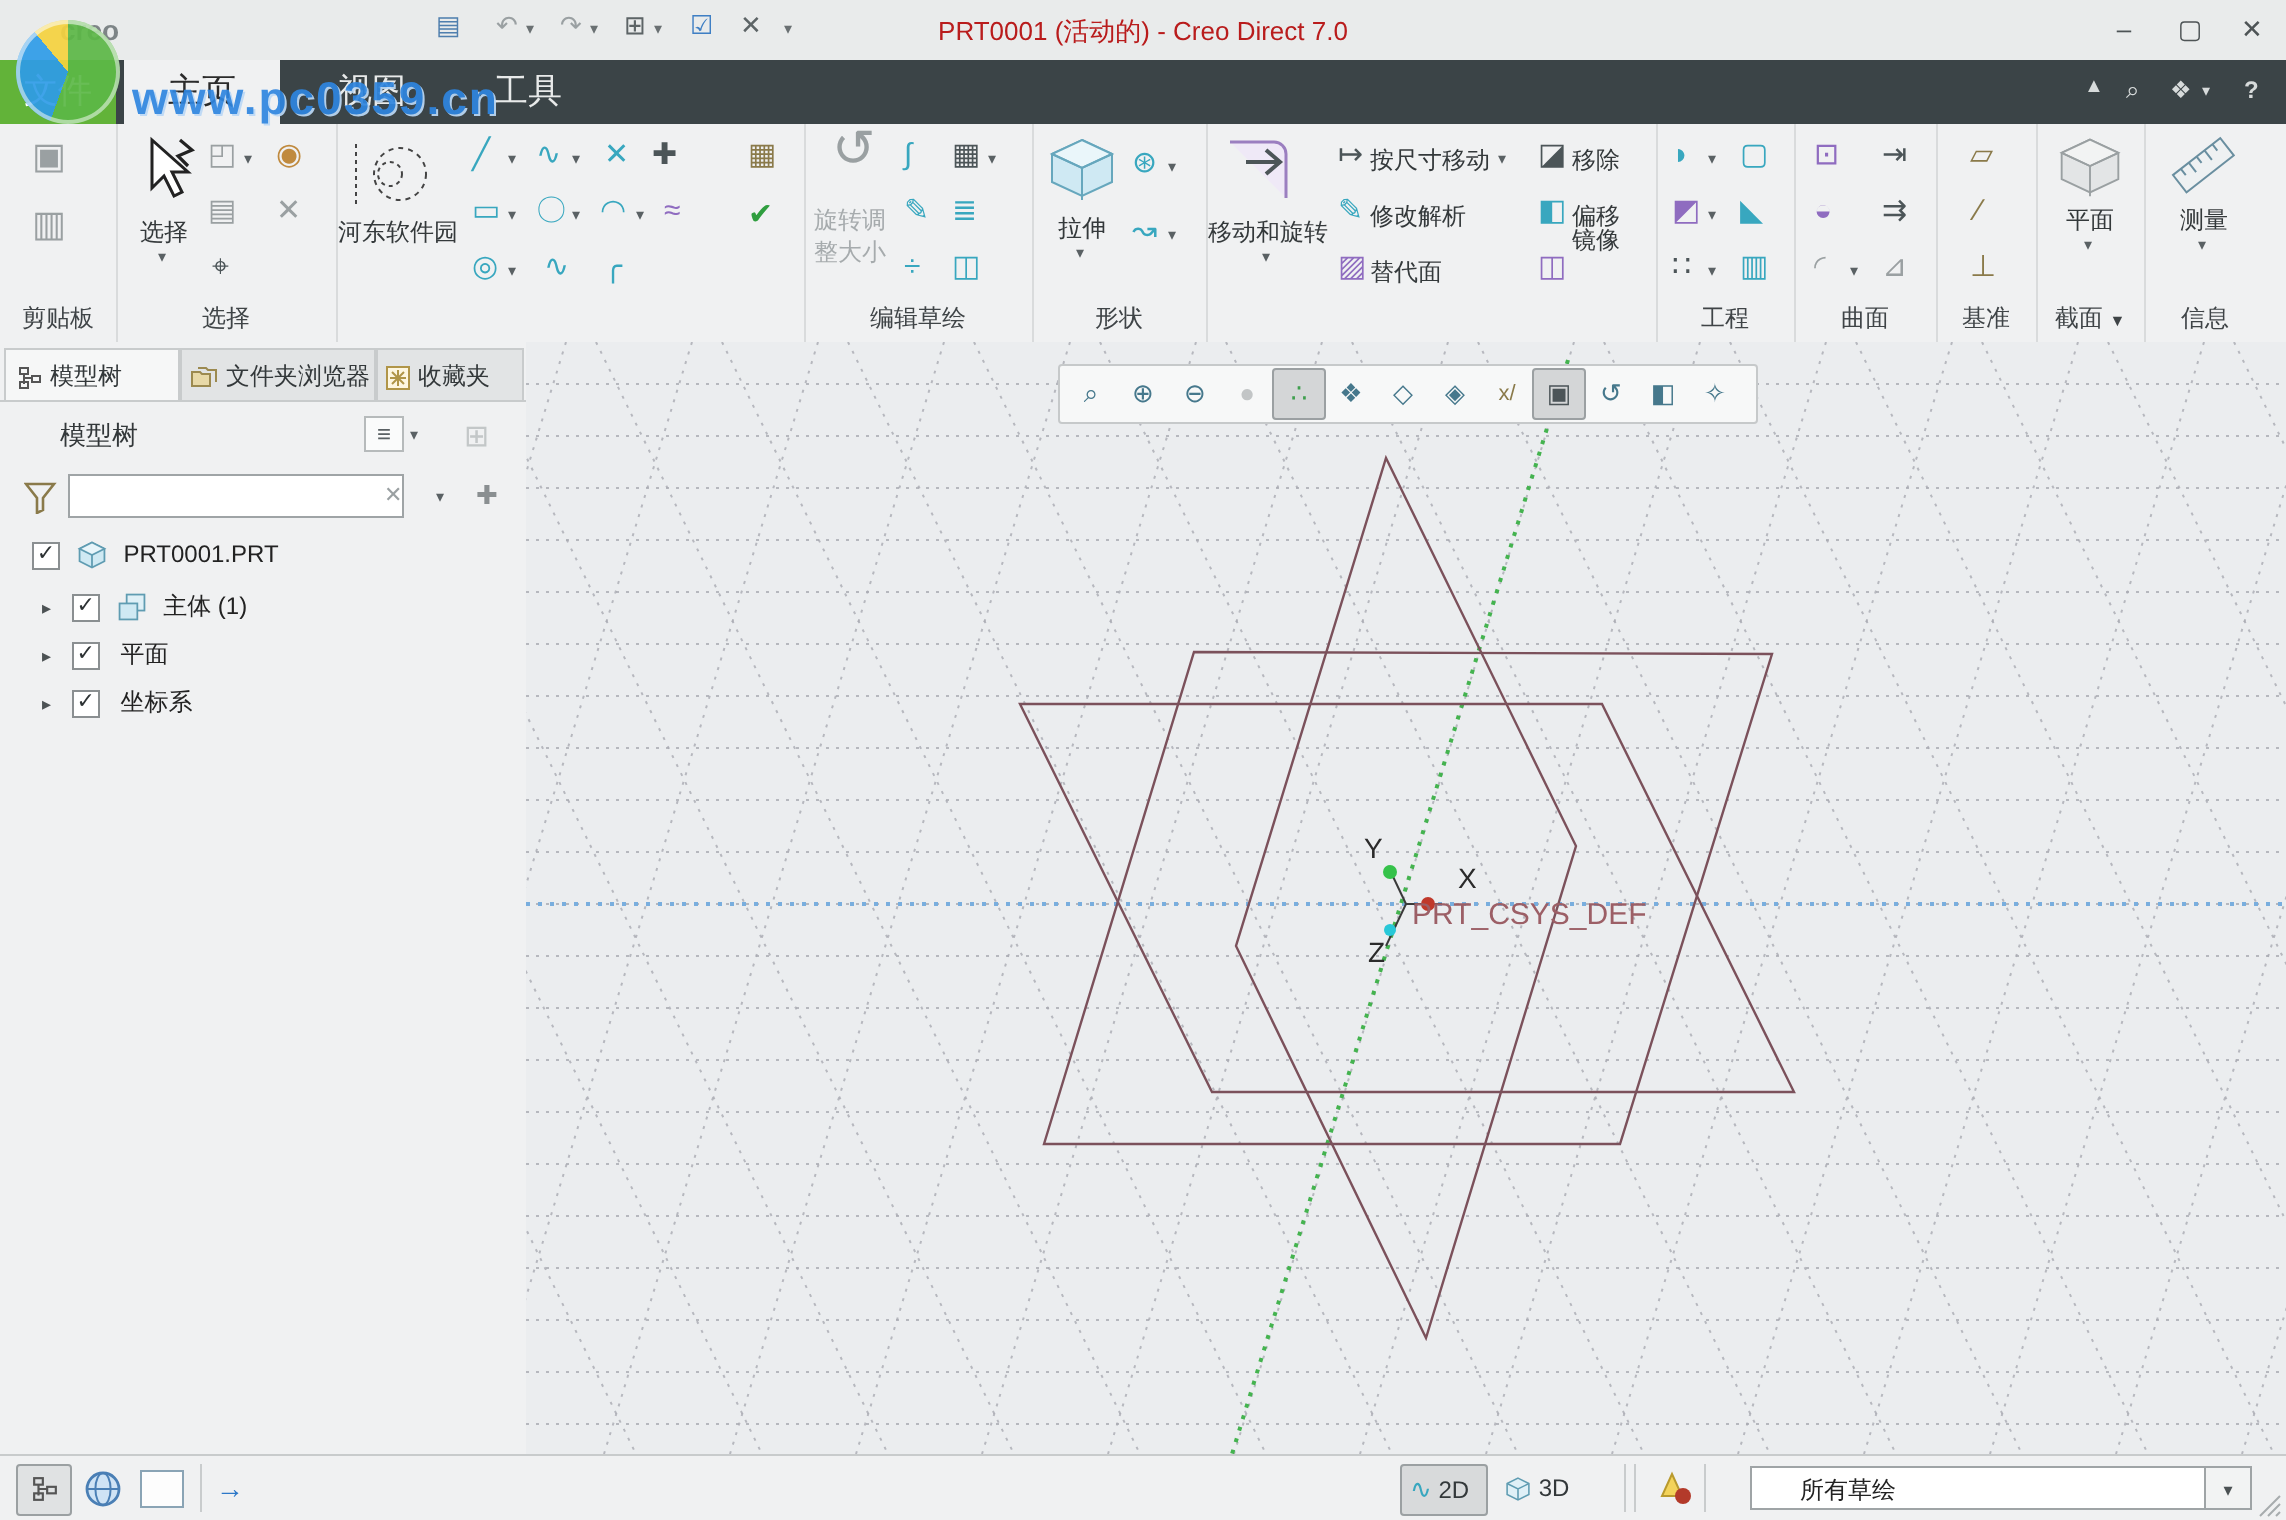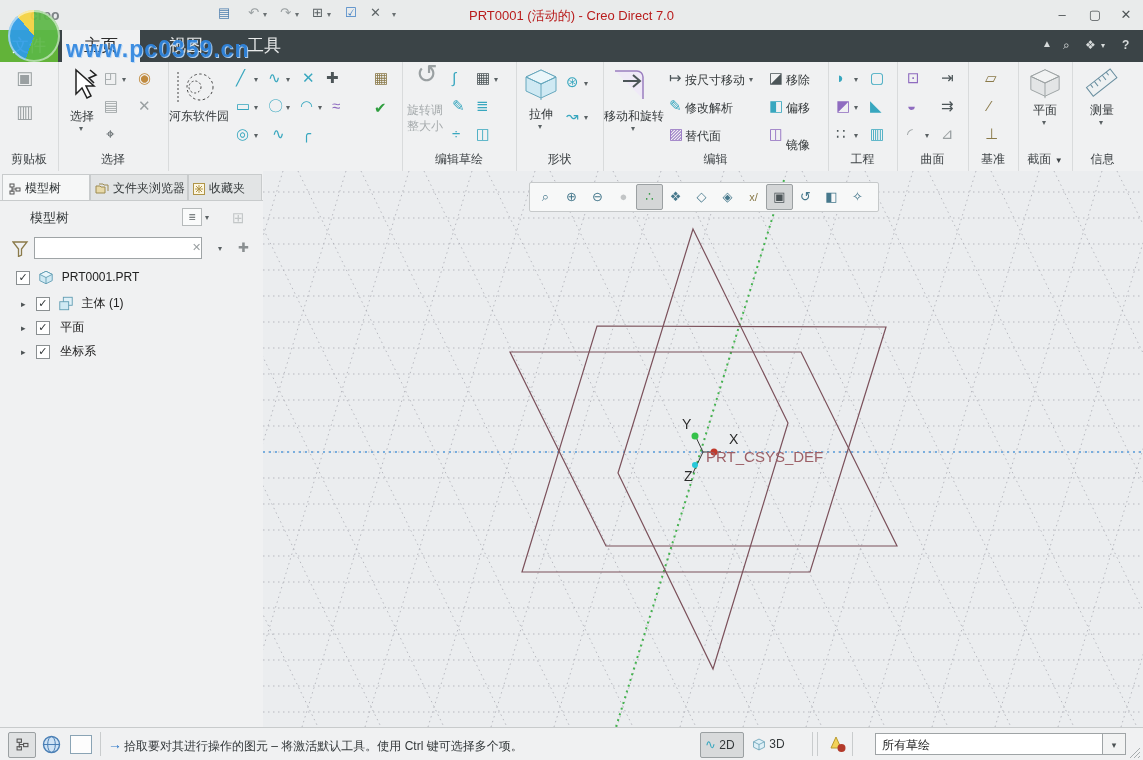--- a/index.html
+++ b/index.html
@@ -45,21 +45,21 @@
   #graphics{position:absolute;left:263px;top:171px;width:880px;height:556px;background:#ebedef;overflow:hidden;}
   #viewbar{position:absolute;left:266px;top:11px;width:348px;height:28px;background:#f7f8f8;border:1px solid #c6c9ca;border-radius:2px;}
   .vbtn{position:absolute;top:1px;width:25px;height:24px;text-align:center;line-height:24px;font-size:13px;color:#46788c;border:1px solid transparent;border-radius:2px;}
   .vbtn.pressed{background:#d4d6d7;border-color:#9ba0a2;}
   
   #statusbar{position:absolute;left:0;top:727px;width:1143px;height:33px;background:#f0f1f2;border-top:1px solid #c8cbcc;}
   .sb-sep{position:absolute;top:4px;width:1px;height:24px;background:#c9cccd;}
   .sb-btn{position:absolute;top:4px;height:24px;line-height:24px;font-size:12px;color:#33383a;}
   #mode2d{border:1px solid #9ba0a2;background:#d8dadb;border-radius:2px;padding:0 8px 0 4px;}
   #mode3d{padding:0 8px 0 4px;}
-  #sketch-filter{position:absolute;left:875px;top:5px;width:228px;height:22px;background:#fff;border:1px solid #9fa4a6;line-height:22px;padding-left:6px;font-size:12px;color:#222;box-sizing:border-box;}
+  #sketch-filter{position:absolute;left:875px;top:5px;width:228px;height:22px;background:#fff;border:1px solid #9fa4a6;line-height:22px;padding-left:24px;font-size:12px;color:#222;box-sizing:border-box;}
   #sketch-filter-dd{position:absolute;left:1102px;top:5px;width:24px;height:22px;border:1px solid #9fa4a6;background:#f2f3f3;text-align:center;line-height:22px;font-size:9px;color:#4c5254;box-sizing:border-box;}
   
   #watermark{position:absolute;left:2px;top:2px;width:600px;height:64px;pointer-events:none;opacity:.92;}
   #wm-logo{position:absolute;left:6px;top:8px;width:52px;height:52px;border-radius:50%;
      background:conic-gradient(from 200deg,#2f9ce8 0 120deg,#f5d33f 120deg 160deg,#5cb847 160deg 360deg);
      box-shadow:0 0 0 2px rgba(255,255,255,.55) inset;}
   #wm-site{position:absolute;left:66px;top:1px;font-size:30px;font-weight:bold;letter-spacing:6px;color:#2f86e0;
      text-shadow:1px 1px 0 #bcd9f6,-1px -1px 0 #0c5cb0;}
   #wm-url{position:absolute;left:64px;top:34px;font-size:23px;font-weight:bold;color:#2f86e0;letter-spacing:1px;
      text-shadow:1px 1px 0 #bcd9f6;}
@@ -193,22 +193,21 @@
       <span class="rdd" style="left:146px;top:13px;">▾</span>
       <span class="ric teal" style="left:66px;top:36px;">✎</span>
       <span class="rtext" style="left:82px;top:38px;">修改解析</span>
       <span class="ric purple" style="left:66px;top:64px;">▨</span>
       <span class="rtext" style="left:82px;top:66px;font-family:Liberation Mono, monospace;">替代面</span>
       <span class="ric dark" style="left:166px;top:8px;">◪</span>
       <span class="rtext" style="left:183px;top:10px;">移除</span>
       <span class="ric teal" style="left:166px;top:36px;">◧</span>
       <span class="rtext" style="left:183px;top:38px;">偏移</span>
       <span class="ric purple" style="left:166px;top:64px;">◫</span>
-      <span class="rtext" style="left:183px;top:75px;">镜像</span>
-      <div class="glabel">编辑</div>
+      <span class="rtext" style="left:183px;top:50px;">镜像</span>
     </div>
 
     <div class="rgroup" style="left:828px;width:69px;">
       <span class="ric teal" style="left:8px;top:8px;">◗</span>
       <span class="rdd" style="left:26px;top:13px;">▾</span>
       <span class="ric teal" style="left:42px;top:8px;">▢</span>
       <span class="ric purple" style="left:8px;top:36px;">◩</span>
       <span class="rdd" style="left:26px;top:41px;">▾</span>
       <span class="ric teal" style="left:42px;top:36px;">◣</span>
       <span class="ric dark" style="left:8px;top:64px;">∷</span>
@@ -434,21 +433,20 @@
       </svg>
     </div>
     <svg class="abs" style="left:42px;top:7px;" width="19" height="19" viewBox="0 0 19 19">
       <circle cx="9.5" cy="9.5" r="8" fill="#cfe3f5" stroke="#4a7fb5" stroke-width="1.4"></circle>
       <ellipse cx="9.5" cy="9.5" rx="3.8" ry="8" fill="none" stroke="#4a7fb5"></ellipse>
       <path d="M1.5 9.5h16" stroke="#4a7fb5"></path>
     </svg>
     <div class="abs" style="left:70px;top:7px;width:20px;height:17px;background:#fdfdfd;border:1px solid #8aa4b5;"></div>
     <div class="sb-sep" style="left:100px;"></div>
     <span class="abs" style="left:108px;top:8px;color:#2d78c8;font-weight:bold;font-size:14px;">→</span>
-    <span class="abs" style="left:124px;top:10px;color:#33383a;">拾取要对其进行操作的图元 – 将激活默认工具。使用 Ctrl 键可选择多个项。</span>
 
     <div class="sb-btn" id="mode2d" style="left:700px;">
       <span style="color:#38a7bf;font-size:13px;">∿</span>
       <span>2D</span>
     </div>
     <div class="sb-btn" id="mode3d" style="left:748px;">
       <svg class="mini-svg" width="14" height="13" viewBox="0 0 18 16">
         <path d="M9 1 16 4.5v7L9 15 2 11.5v-7z" fill="#dff0f7" stroke="#5f9cb2"></path>
           <path d="M2 4.5 9 8l7-3.5M9 8v7" fill="none" stroke="#5f9cb2"></path>
       </svg>

